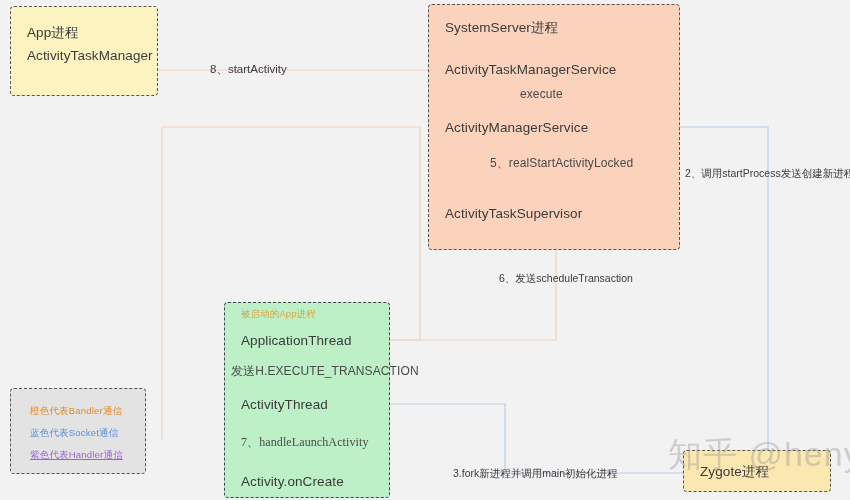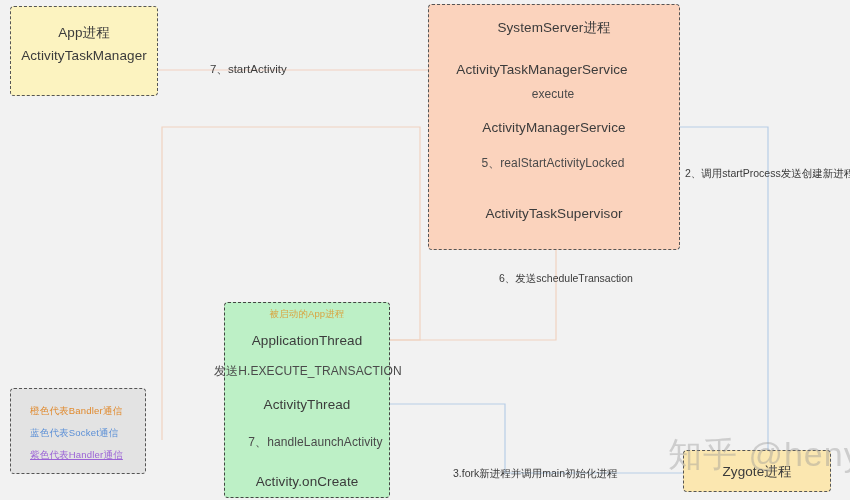--- a/index.html
+++ b/index.html
@@ -40,25 +40,25 @@
     border:1px dashed #555;
   }
   .box-legend{
     left:10px;top:388px;width:136px;height:86px;
     background:#e3e3e3;
     border:1px dashed #555;
   }
 
   .node{
     position:absolute;
-    text-align:center;
     white-space:nowrap;
     font-size:13.5px;
     color:#3b3b3b;
     letter-spacing:.1px;
+    margin-left:17px;
   }
   .node.title{font-size:13.5px;}
   .node.small{font-size:12px;color:#4a4a4a;}
   .node.greentitle{font-size:9.5px;color:#d9a441;}
 
   .edgelabel{
     position:absolute;
     font-size:10.5px;
     color:#3b3b3b;
     white-space:nowrap;
@@ -155,26 +155,26 @@
   <div class="node" style="left:428px;top:62px;width:228px;">ActivityTaskManagerService</div>
   <div class="node small" style="left:503px;top:87px;width:100px;">execute</div>
   <div class="node" style="left:428px;top:120px;width:252px;">ActivityManagerService</div>
   <div class="node small" style="left:473px;top:155px;width:160px;">5、realStartActivityLocked</div>
   <div class="node" style="left:428px;top:206px;width:252px;">ActivityTaskSupervisor</div>
 
   <div class="node greentitle" style="left:224px;top:308px;width:166px;">被启动的App进程</div>
   <div class="node" style="left:224px;top:333px;width:166px;">ApplicationThread</div>
   <div class="node small" style="left:214px;top:363px;width:186px;">发送H.EXECUTE_TRANSACTION</div>
   <div class="node" style="left:224px;top:397px;width:166px;">ActivityThread</div>
-  <div class="node small" style="left:224px;top:434px;width:183px;">7、handleLaunchActivity</div>
+  <div class="node small" style="left:224px;top:434px;width:183px;font-family:Liberation Serif, serif;">7、handleLaunchActivity</div>
   <div class="node" style="left:224px;top:474px;width:166px;">Activity.onCreate</div>
 
   <div class="node" style="left:683px;top:463px;width:148px;">Zygote进程</div>
 
-  <div class="edgelabel big" style="left:207px;top:62px;">7、startActivity</div>
+  <div class="edgelabel big" style="left:207px;top:62px;">8、startActivity</div>
   <div class="edgelabel" style="left:682px;top:167px;">2、调用startProcess发送创建新进程请求</div>
   <div class="edgelabel" style="left:450px;top:467px;">3.fork新进程并调用main初始化进程</div>
   <div class="edgelabel" style="left:496px;top:272px;">6、发送scheduleTransaction</div>
 
   <div class="legend-line lg-orange" style="left:30px;top:405px;">橙色代表Bandler通信</div>
   <div class="legend-line lg-blue" style="left:30px;top:427px;">蓝色代表Socket通信</div>
   <div class="legend-line lg-purple" style="left:30px;top:449px;text-decoration:underline;">紫色代表Handler通信</div>
 
   <div class="watermark">知乎 @heny</div>
 

